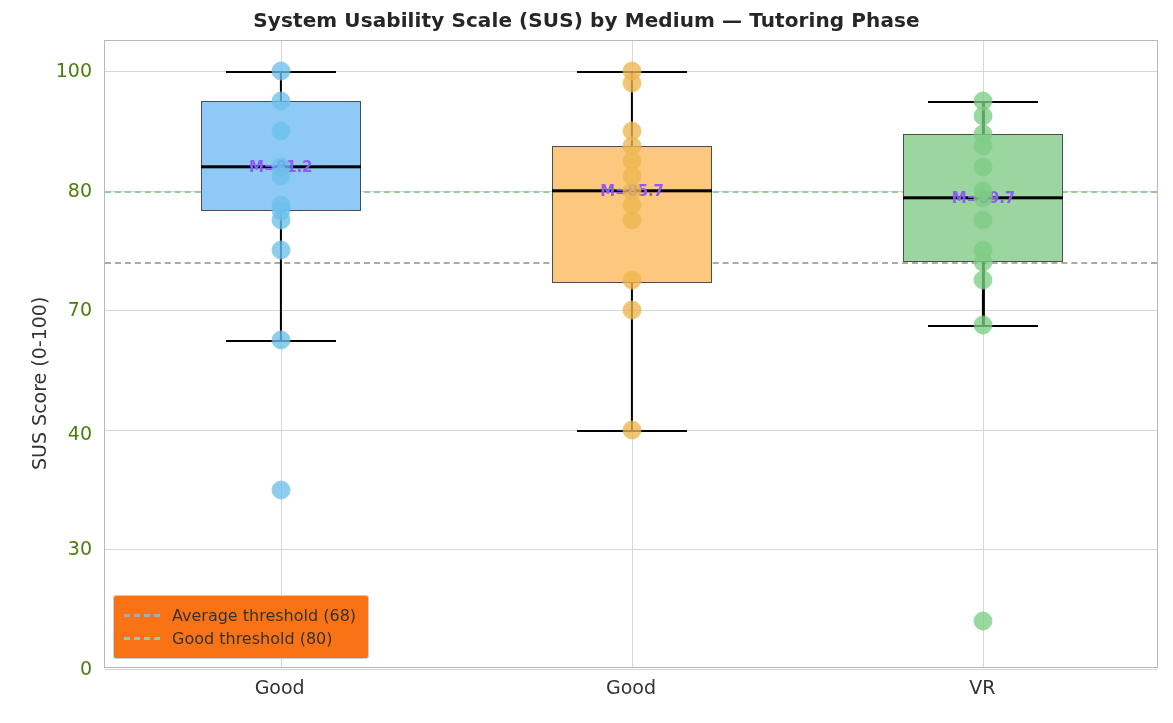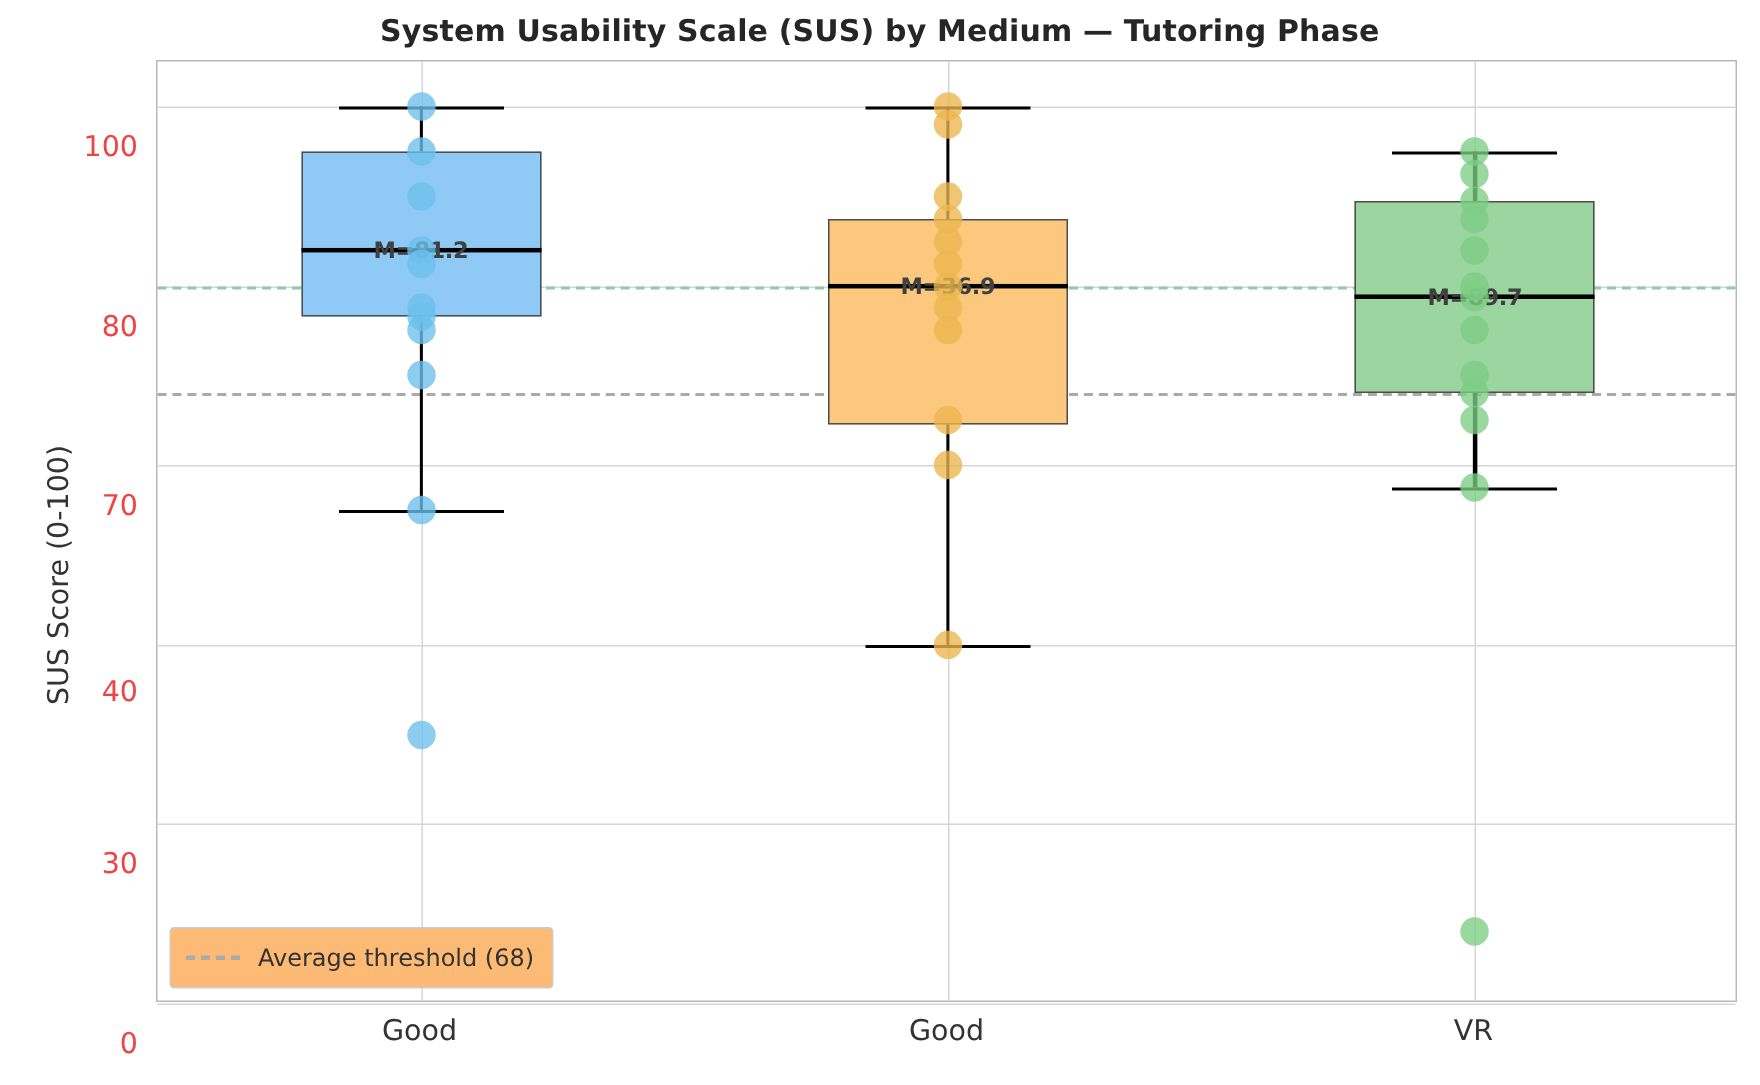--- a/index.html
+++ b/index.html
@@ -50,24 +50,23 @@
     top: 0;
     height: 100%;
     width: 1px;
     background: #d6d6d6;
   }
   .ytick-label {
     position: absolute;
     right: 12px;
     text-align: right;
     font-size: 19px;
-    color: #ef4444;
+    color: #4d7c0f;
     transform: translateY(-50%);
     white-space: nowrap;
-    margin-top: 28px;
   }
   .xtick-label {
     position: absolute;
     top: 676px;
     text-align: center;
     font-size: 19px;
     color: #333333;
     transform: translateX(-50%);
     white-space: nowrap;
   }
@@ -109,38 +108,38 @@
   .median-line {
     position: absolute;
     height: 3.4px;
     background: #000000;
     transform: translate(-50%, -50%);
   }
   .mean-label {
     position: absolute;
     font-size: 15px;
     font-weight: bold;
-    color: #404040;
+    color: #8b5cf6;
     transform: translate(-50%, -50%);
     white-space: nowrap;
     letter-spacing: -0.2px;
   }
   .point {
     position: absolute;
     width: 17px;
     height: 17px;
     border-radius: 50%;
     transform: translate(-50%, -50%);
     opacity: 0.78;
   }
   #legend {
     position: absolute;
     left: 8px;
     bottom: 8px;
-    background: #fdba74;
+    background: #f97316;
     border: 1px solid #cccccc;
     border-radius: 3px;
     padding: 8px 12px 8px 10px;
     box-sizing: border-box;
   }
   .legend-row {
     display: flex;
     align-items: center;
     height: 23px;
   }
@@ -202,21 +201,21 @@
         <div class="whisker-cap" style="left: 175.667px; top: 29.9048px; width: 110px;"></div>
         <div class="whisker-cap" style="left: 175.667px; top: 299.048px; width: 110px;"></div>
         <div class="box" style="left: 95.6667px; top: 59.8095px; width: 160px; height: 110.648px; background: rgb(142, 202, 245); border-color: rgb(77, 77, 77);"></div>
         <div class="median-line" style="left: 175.667px; top: 125.6px; width: 160px;"></div>
         <div class="mean-label" style="left: 175.667px; top: 125.6px;">M=81.2</div>
         <div class="whisker-vert" style="left: 527px; top: 29.9048px; height: 358.857px;"></div>
         <div class="whisker-cap" style="left: 527px; top: 29.9048px; width: 110px;"></div>
         <div class="whisker-cap" style="left: 527px; top: 388.762px; width: 110px;"></div>
         <div class="box" style="left: 447px; top: 104.667px; width: 160px; height: 137.562px; background: rgb(251, 200, 125); border-color: rgb(77, 77, 77);"></div>
         <div class="median-line" style="left: 527px; top: 149.524px; width: 160px;"></div>
-        <div class="mean-label" style="left: 527px; top: 149.524px;">M=36.9</div>
+        <div class="mean-label" style="left: 527px; top: 149.524px;">M=85.7</div>
         <div class="whisker-vert" style="left: 878.333px; top: 59.8095px; height: 224.286px;"></div>
         <div class="whisker-cap" style="left: 878.333px; top: 59.8095px; width: 110px;"></div>
         <div class="whisker-cap" style="left: 878.333px; top: 284.095px; width: 110px;"></div>
         <div class="box" style="left: 798.333px; top: 92.7048px; width: 160px; height: 128.59px; background: rgb(155, 213, 160); border-color: rgb(77, 77, 77);"></div>
         <div class="median-line" style="left: 878.333px; top: 156.701px; width: 160px;"></div>
         <div class="mean-label" style="left: 878.333px; top: 156.701px;">M=89.7</div>
       </div>
     <div id="points-layer">
         <div class="point" style="left: 175.667px; top: 29.9048px; background: rgb(142, 202, 245); border: 1px solid rgb(142, 202, 245); filter: saturate(1.5) brightness(0.93);"></div>
         <div class="point" style="left: 175.667px; top: 59.8095px; background: rgb(142, 202, 245); border: 1px solid rgb(142, 202, 245); filter: saturate(1.5) brightness(0.93);"></div>
@@ -254,16 +253,20 @@
         <div class="point" style="left: 878.333px; top: 239.238px; background: rgb(155, 213, 160); border: 1px solid rgb(155, 213, 160); filter: saturate(1.5) brightness(0.93);"></div>
         <div class="point" style="left: 878.333px; top: 284.095px; background: rgb(155, 213, 160); border: 1px solid rgb(155, 213, 160); filter: saturate(1.5) brightness(0.93);"></div>
         <div class="point" style="left: 878.333px; top: 580.152px; background: rgb(155, 213, 160); border: 1px solid rgb(155, 213, 160); filter: saturate(1.5) brightness(0.93);"></div>
       </div>
 
     <div id="legend">
         <div class="legend-row">
           <span class="legend-swatch" style="border-top-color: rgb(170, 170, 170);"></span>
           <span class="legend-text">Average threshold (68)</span>
         </div>
+        <div class="legend-row">
+          <span class="legend-swatch" style="border-top-color: rgb(143, 207, 155);"></span>
+          <span class="legend-text">Good threshold (80)</span>
+        </div>
       </div>
   </div>
 
 </div>
 
 </body></html>

